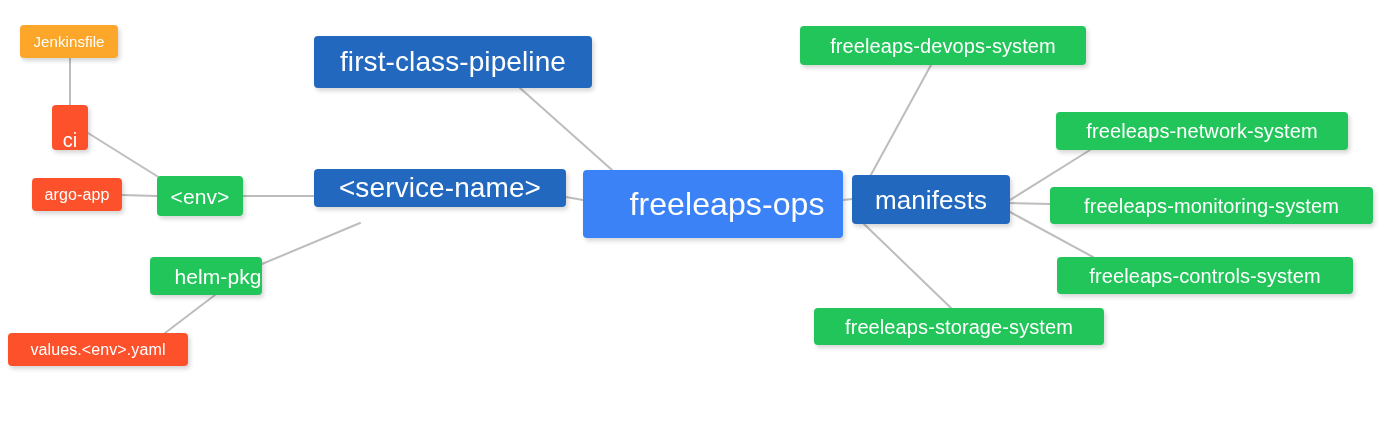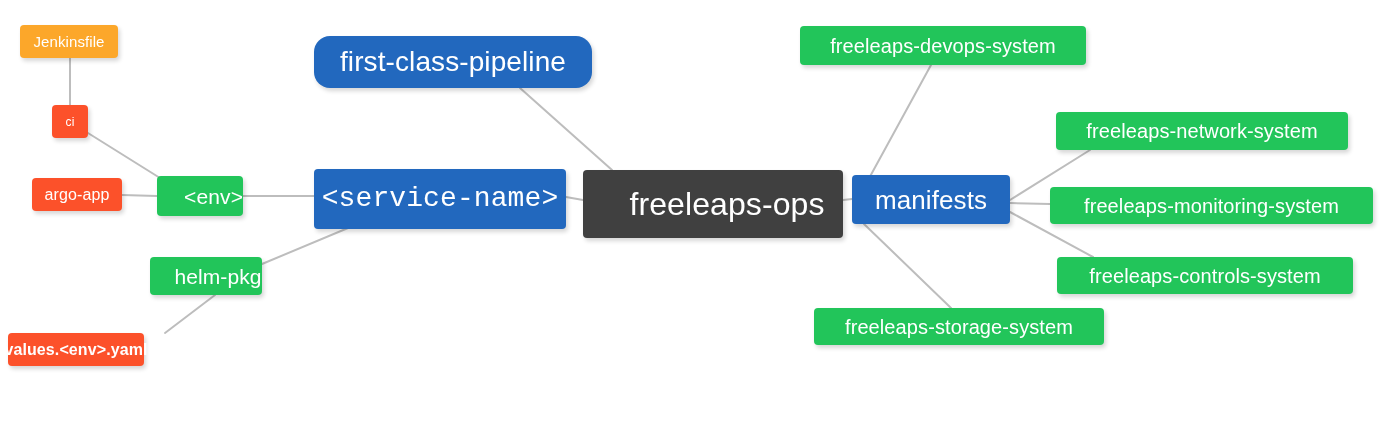--- a/index.html
+++ b/index.html
@@ -36,21 +36,21 @@
     line-height: 1;
     letter-spacing: 0.1px;
     box-shadow: 2px 3px 4px rgba(0,0,0,0.16);
     z-index: 5;
     user-select: none;
   }
   .c-orange  { background: #FCA72A; text-align: right; }
   .c-red     { background: #FC512A; }
   .c-green   { background: #22C55A; }
   .c-blue    { background: #2268BE; }
-  .c-dark    { background: #404040; padding-left: 28px; }
+  .c-dark    { background: #3b82f6; padding-left: 28px; }
 </style>
 </head>
 <body>
 
 <div id="canvas">
   <svg id="edges" viewBox="0 0 1390 421" xmlns="http://www.w3.org/2000/svg">
       <line x1="70" y1="58" x2="70" y2="105" stroke="#BDBDBD" stroke-width="2" stroke-linecap="round"></line>
       <line x1="88" y1="133" x2="160" y2="178" stroke="#BDBDBD" stroke-width="2" stroke-linecap="round"></line>
       <line x1="122" y1="195" x2="157" y2="196" stroke="#BDBDBD" stroke-width="2" stroke-linecap="round"></line>
       <line x1="243" y1="196" x2="314" y2="196" stroke="#BDBDBD" stroke-width="2" stroke-linecap="round"></line>
@@ -62,39 +62,39 @@
       <line x1="931" y1="65" x2="861" y2="193" stroke="#BDBDBD" stroke-width="2" stroke-linecap="round"></line>
       <line x1="1010" y1="200" x2="1090" y2="150" stroke="#BDBDBD" stroke-width="2" stroke-linecap="round"></line>
       <line x1="1010" y1="203" x2="1050" y2="204" stroke="#BDBDBD" stroke-width="2" stroke-linecap="round"></line>
       <line x1="1010" y1="212" x2="1093" y2="257" stroke="#BDBDBD" stroke-width="2" stroke-linecap="round"></line>
       <line x1="864" y1="224" x2="951" y2="308" stroke="#BDBDBD" stroke-width="2" stroke-linecap="round"></line>
     </svg>
   <div id="node-layer">
       <div class="node c-orange" style="left: 20px; top: 25px; width: 98px; height: 33px; font-size: 15px;">
         <span>Jenkinsfile</span>
       </div>
-      <div class="node c-red" style="left: 52px; top: 105px; width: 36px; height: 33px; font-size: 12px;">
+      <div class="node c-red" style="left: 52px; top: 105px; width: 36px; height: 45px; font-size: 20px; align-items: flex-end;">
         <span>ci</span>
       </div>
       <div class="node c-red" style="left: 32px; top: 178px; width: 90px; height: 33px; font-size: 16px;">
         <span>argo-app</span>
       </div>
-      <div class="node c-green" style="left: 157px; top: 176px; width: 86px; height: 40px; font-size: 21px; justify-content: flex-end;">
+      <div class="node c-green" style="left: 157px; top: 176px; width: 86px; height: 40px; font-size: 21px;">
         <span>&lt;env&gt;</span>
       </div>
       <div class="node c-green" style="left: 150px; top: 257px; width: 112px; height: 38px; font-size: 21px; padding-left: 24px;">
         <span>helm-pkg</span>
       </div>
-      <div class="node c-red" style="left: 8px; top: 333px; width: 136px; height: 33px; font-size: 16px; font-weight: bold;">
+      <div class="node c-red" style="left: 8px; top: 333px; width: 180px; height: 33px; font-size: 16px;">
         <span>values.&lt;env&gt;.yaml</span>
       </div>
-      <div class="node c-blue" style="left: 314px; top: 36px; width: 278px; height: 52px; font-size: 28px; border-radius: 16px;">
+      <div class="node c-blue" style="left: 314px; top: 36px; width: 278px; height: 52px; font-size: 28px;">
         <span>first-class-pipeline</span>
       </div>
-      <div class="node c-blue" style="left: 314px; top: 169px; width: 252px; height: 60px; font-size: 28px; font-family: Liberation Mono, monospace;">
+      <div class="node c-blue" style="left: 314px; top: 169px; width: 252px; height: 38px; font-size: 28px;">
         <span>&lt;service-name&gt;</span>
       </div>
       <div class="node c-dark" style="left: 583px; top: 170px; width: 260px; height: 68px; font-size: 32px;">
         <span>freeleaps-ops</span>
       </div>
       <div class="node c-blue" style="left: 852px; top: 175px; width: 158px; height: 49px; font-size: 26px;">
         <span>manifests</span>
       </div>
       <div class="node c-green" style="left: 800px; top: 26px; width: 286px; height: 39px; font-size: 20px;">
         <span>freeleaps-devops-system</span>

